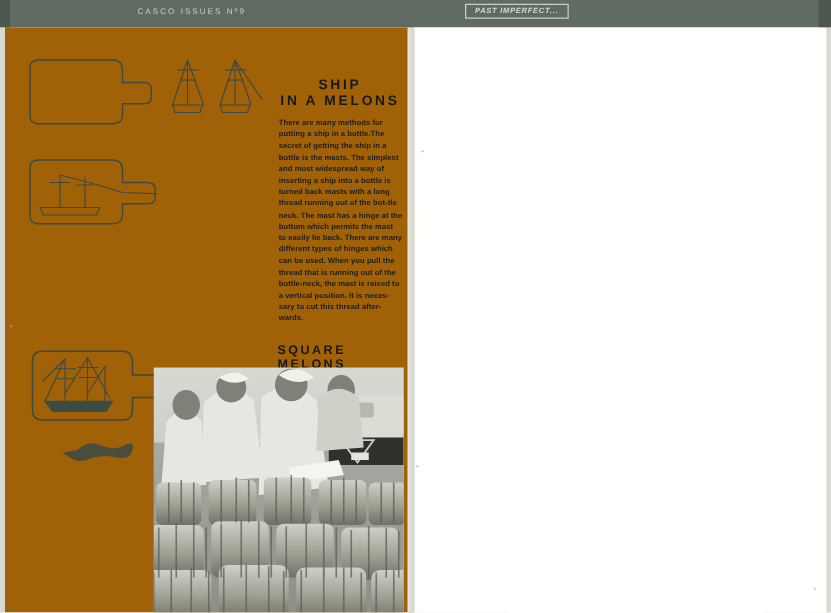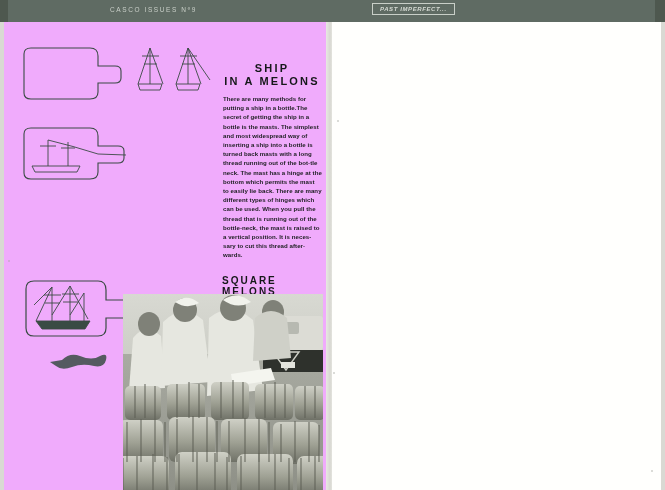--- a/index.html
+++ b/index.html
@@ -28,21 +28,21 @@
   }
   .hdr-tab{
     position:absolute;left:372px;top:3px;
     border:1px solid #c9cfc8;
     padding:2px 7px 2px 7px;
     font-size:6px;letter-spacing:0.6px;color:#d6dbd4;
     font-style:italic;font-weight:bold;
   }
 
   
-  .page{position:absolute;top:22px;background:#f0abfc;}
+  .page{position:absolute;top:22px;background:#a16207;}
   .page-left{left:4px;width:326px;height:468px;}
   .page-right{left:332px;width:329px;height:468px;
      background:#fffffd;}
   .gutter{
     position:absolute;left:326px;top:22px;width:8px;height:468px;
     background:linear-gradient(to right,#e8e8e2,#d8d8d2,#efefe9);
   }
   .page-edge-l{position:absolute;left:0;top:22px;width:4px;height:468px;background:#d9d9d3;}
   .page-edge-r{position:absolute;right:0;top:22px;width:4px;height:468px;background:#d9d9d3;}
 

